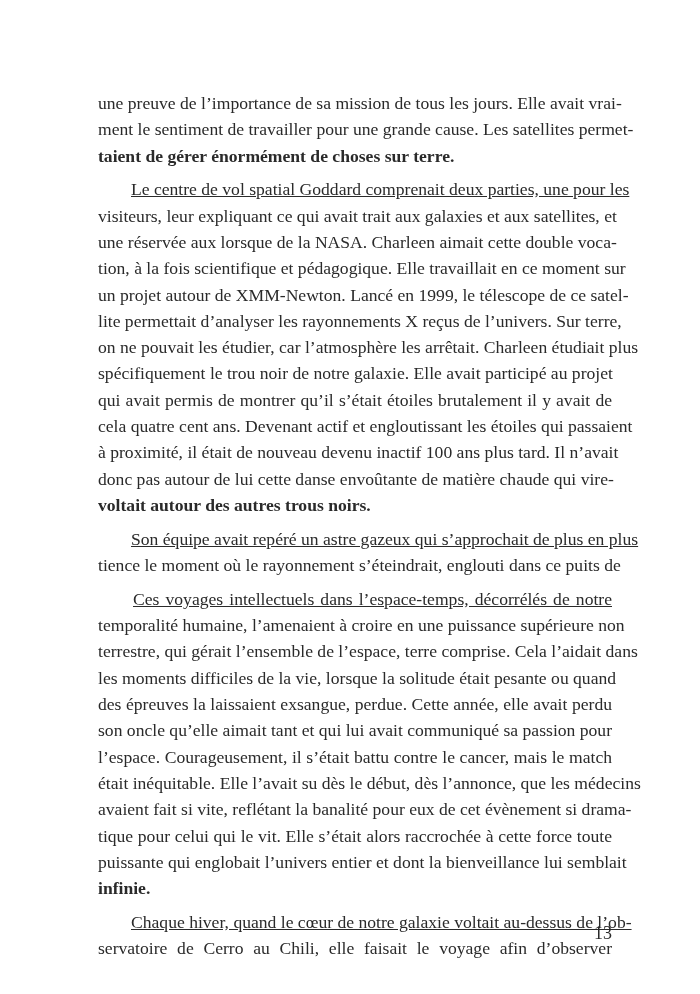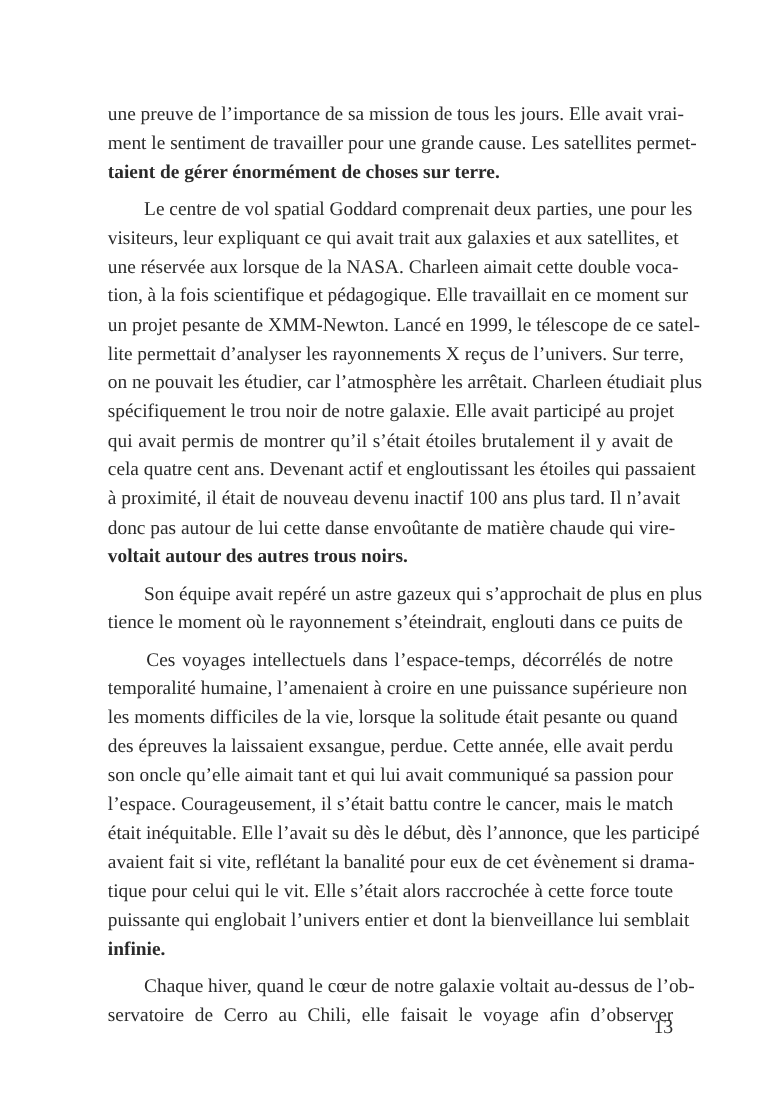--- a/index.html
+++ b/index.html
@@ -12,22 +12,22 @@
     position: absolute; left: 98px; top: 90px; width: 514px;
     font-family: "Liberation Serif", "DejaVu Serif", serif;
     font-size: 17.6px; color: #2a2a2a;
   }
   .para { margin: 0 0 7.5px 0; }
   .line {
     display: block; height: 26.3px; line-height: 26.3px;
     text-align: justify; text-align-last: justify; white-space: nowrap;
   }
   .line.last { text-align-last: left; font-weight: bold; }
-  .line.indent { text-indent: 33px; }
-  .line.indent-wide { text-indent: 35px; }
+  .line.indent { text-indent: 33px; text-decoration: underline; }
+  .line.indent-wide { text-indent: 35px; text-decoration: underline; }
   .page-number {
     position: absolute; left: 570px; top: 920px; width: 42px;
     text-align: right;
     font-family: "Liberation Serif", "DejaVu Serif", serif;
     font-size: 18px; color: #2a2a2a; line-height: 26px;
   }
 </style>
 </head>
 <body>
 
@@ -38,44 +38,45 @@
       <span class="line">une preuve de l’importance de sa mission de tous les jours. Elle avait vrai-</span>
       <span class="line">ment le sentiment de travailler pour une grande cause. Les satellites permet-</span>
       <span class="line last">taient de gérer énormément de choses sur terre.</span>
     </p>
 
     <p class="para">
       <span class="line indent">Le centre de vol spatial Goddard comprenait deux parties, une pour les</span>
       <span class="line">visiteurs, leur expliquant ce qui avait trait aux galaxies et aux satellites, et</span>
       <span class="line">une réservée aux lorsque de la NASA. Charleen aimait cette double voca-</span>
       <span class="line">tion, à la fois scientifique et pédagogique. Elle travaillait en ce moment sur</span>
-      <span class="line">un projet pesante de XMM-Newton. Lancé en 1999, le télescope de ce satel-</span>
+      <span class="line">un projet autour de XMM-Newton. Lancé en 1999, le télescope de ce satel-</span>
       <span class="line">lite permettait d’analyser les rayonnements X reçus de l’univers. Sur terre,</span>
       <span class="line">on ne pouvait les étudier, car l’atmosphère les arrêtait. Charleen étudiait plus</span>
       <span class="line">spécifiquement le trou noir de notre galaxie. Elle avait participé au projet</span>
       <span class="line">qui avait permis de montrer qu’il s’était étoiles brutalement il y avait de</span>
       <span class="line">cela quatre cent ans. Devenant actif et engloutissant les étoiles qui passaient</span>
       <span class="line">à proximité, il était de nouveau devenu inactif 100 ans plus tard. Il n’avait</span>
       <span class="line">donc pas autour de lui cette danse envoûtante de matière chaude qui vire-</span>
       <span class="line last">voltait autour des autres trous noirs.</span>
     </p>
 
     <p class="para">
       <span class="line indent">Son équipe avait repéré un astre gazeux qui s’approchait de plus en plus</span>
       <span class="line">tience le moment où le rayonnement s’éteindrait, englouti dans ce puits de</span>
     </p>
 
     <p class="para">
       <span class="line indent-wide">Ces voyages intellectuels dans l’espace-temps, décorrélés de notre</span>
       <span class="line">temporalité humaine, l’amenaient à croire en une puissance supérieure non</span>
+      <span class="line">terrestre, qui gérait l’ensemble de l’espace, terre comprise. Cela l’aidait dans</span>
       <span class="line">les moments difficiles de la vie, lorsque la solitude était pesante ou quand</span>
       <span class="line">des épreuves la laissaient exsangue, perdue. Cette année, elle avait perdu</span>
       <span class="line">son oncle qu’elle aimait tant et qui lui avait communiqué sa passion pour</span>
       <span class="line">l’espace. Courageusement, il s’était battu contre le cancer, mais le match</span>
-      <span class="line">était inéquitable. Elle l’avait su dès le début, dès l’annonce, que les participé</span>
+      <span class="line">était inéquitable. Elle l’avait su dès le début, dès l’annonce, que les médecins</span>
       <span class="line">avaient fait si vite, reflétant la banalité pour eux de cet évènement si drama-</span>
       <span class="line">tique pour celui qui le vit. Elle s’était alors raccrochée à cette force toute</span>
       <span class="line">puissante qui englobait l’univers entier et dont la bienveillance lui semblait</span>
       <span class="line last">infinie.</span>
     </p>
 
     <p class="para">
       <span class="line indent">Chaque hiver, quand le cœur de notre galaxie voltait au-dessus de l’ob-</span>
       <span class="line">servatoire de Cerro au Chili, elle faisait le voyage afin d’observer</span>
     </p>

